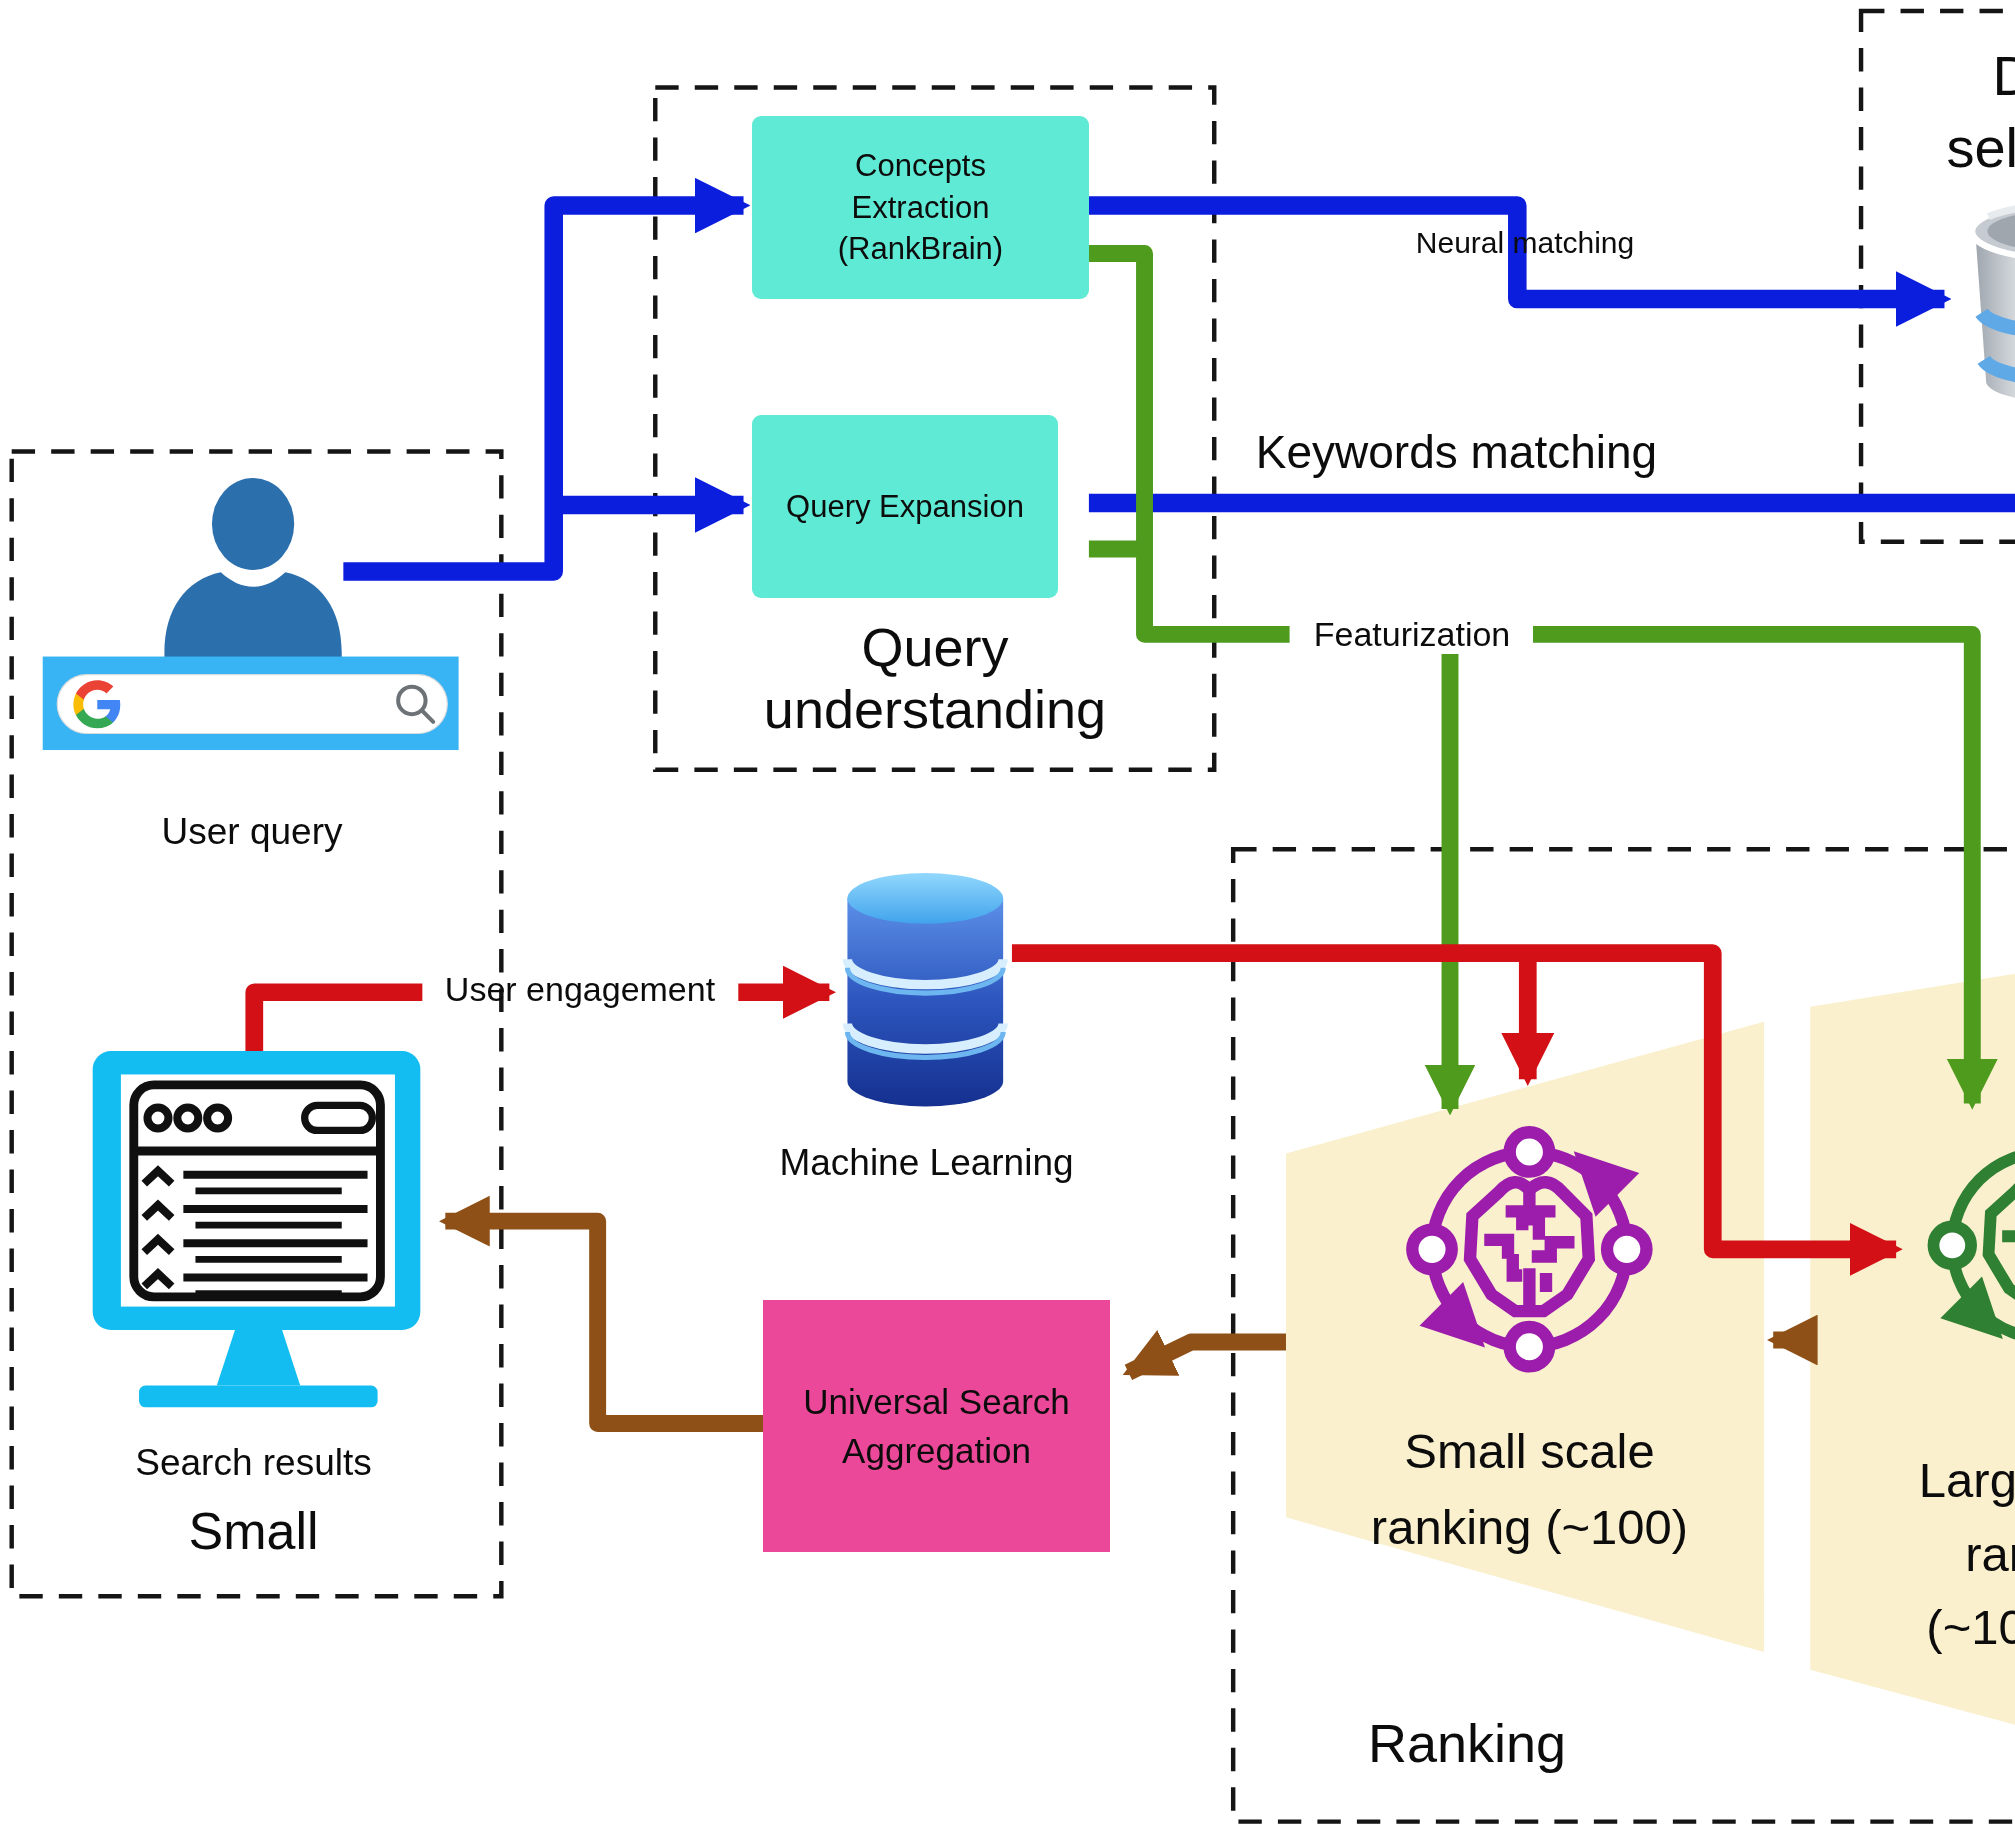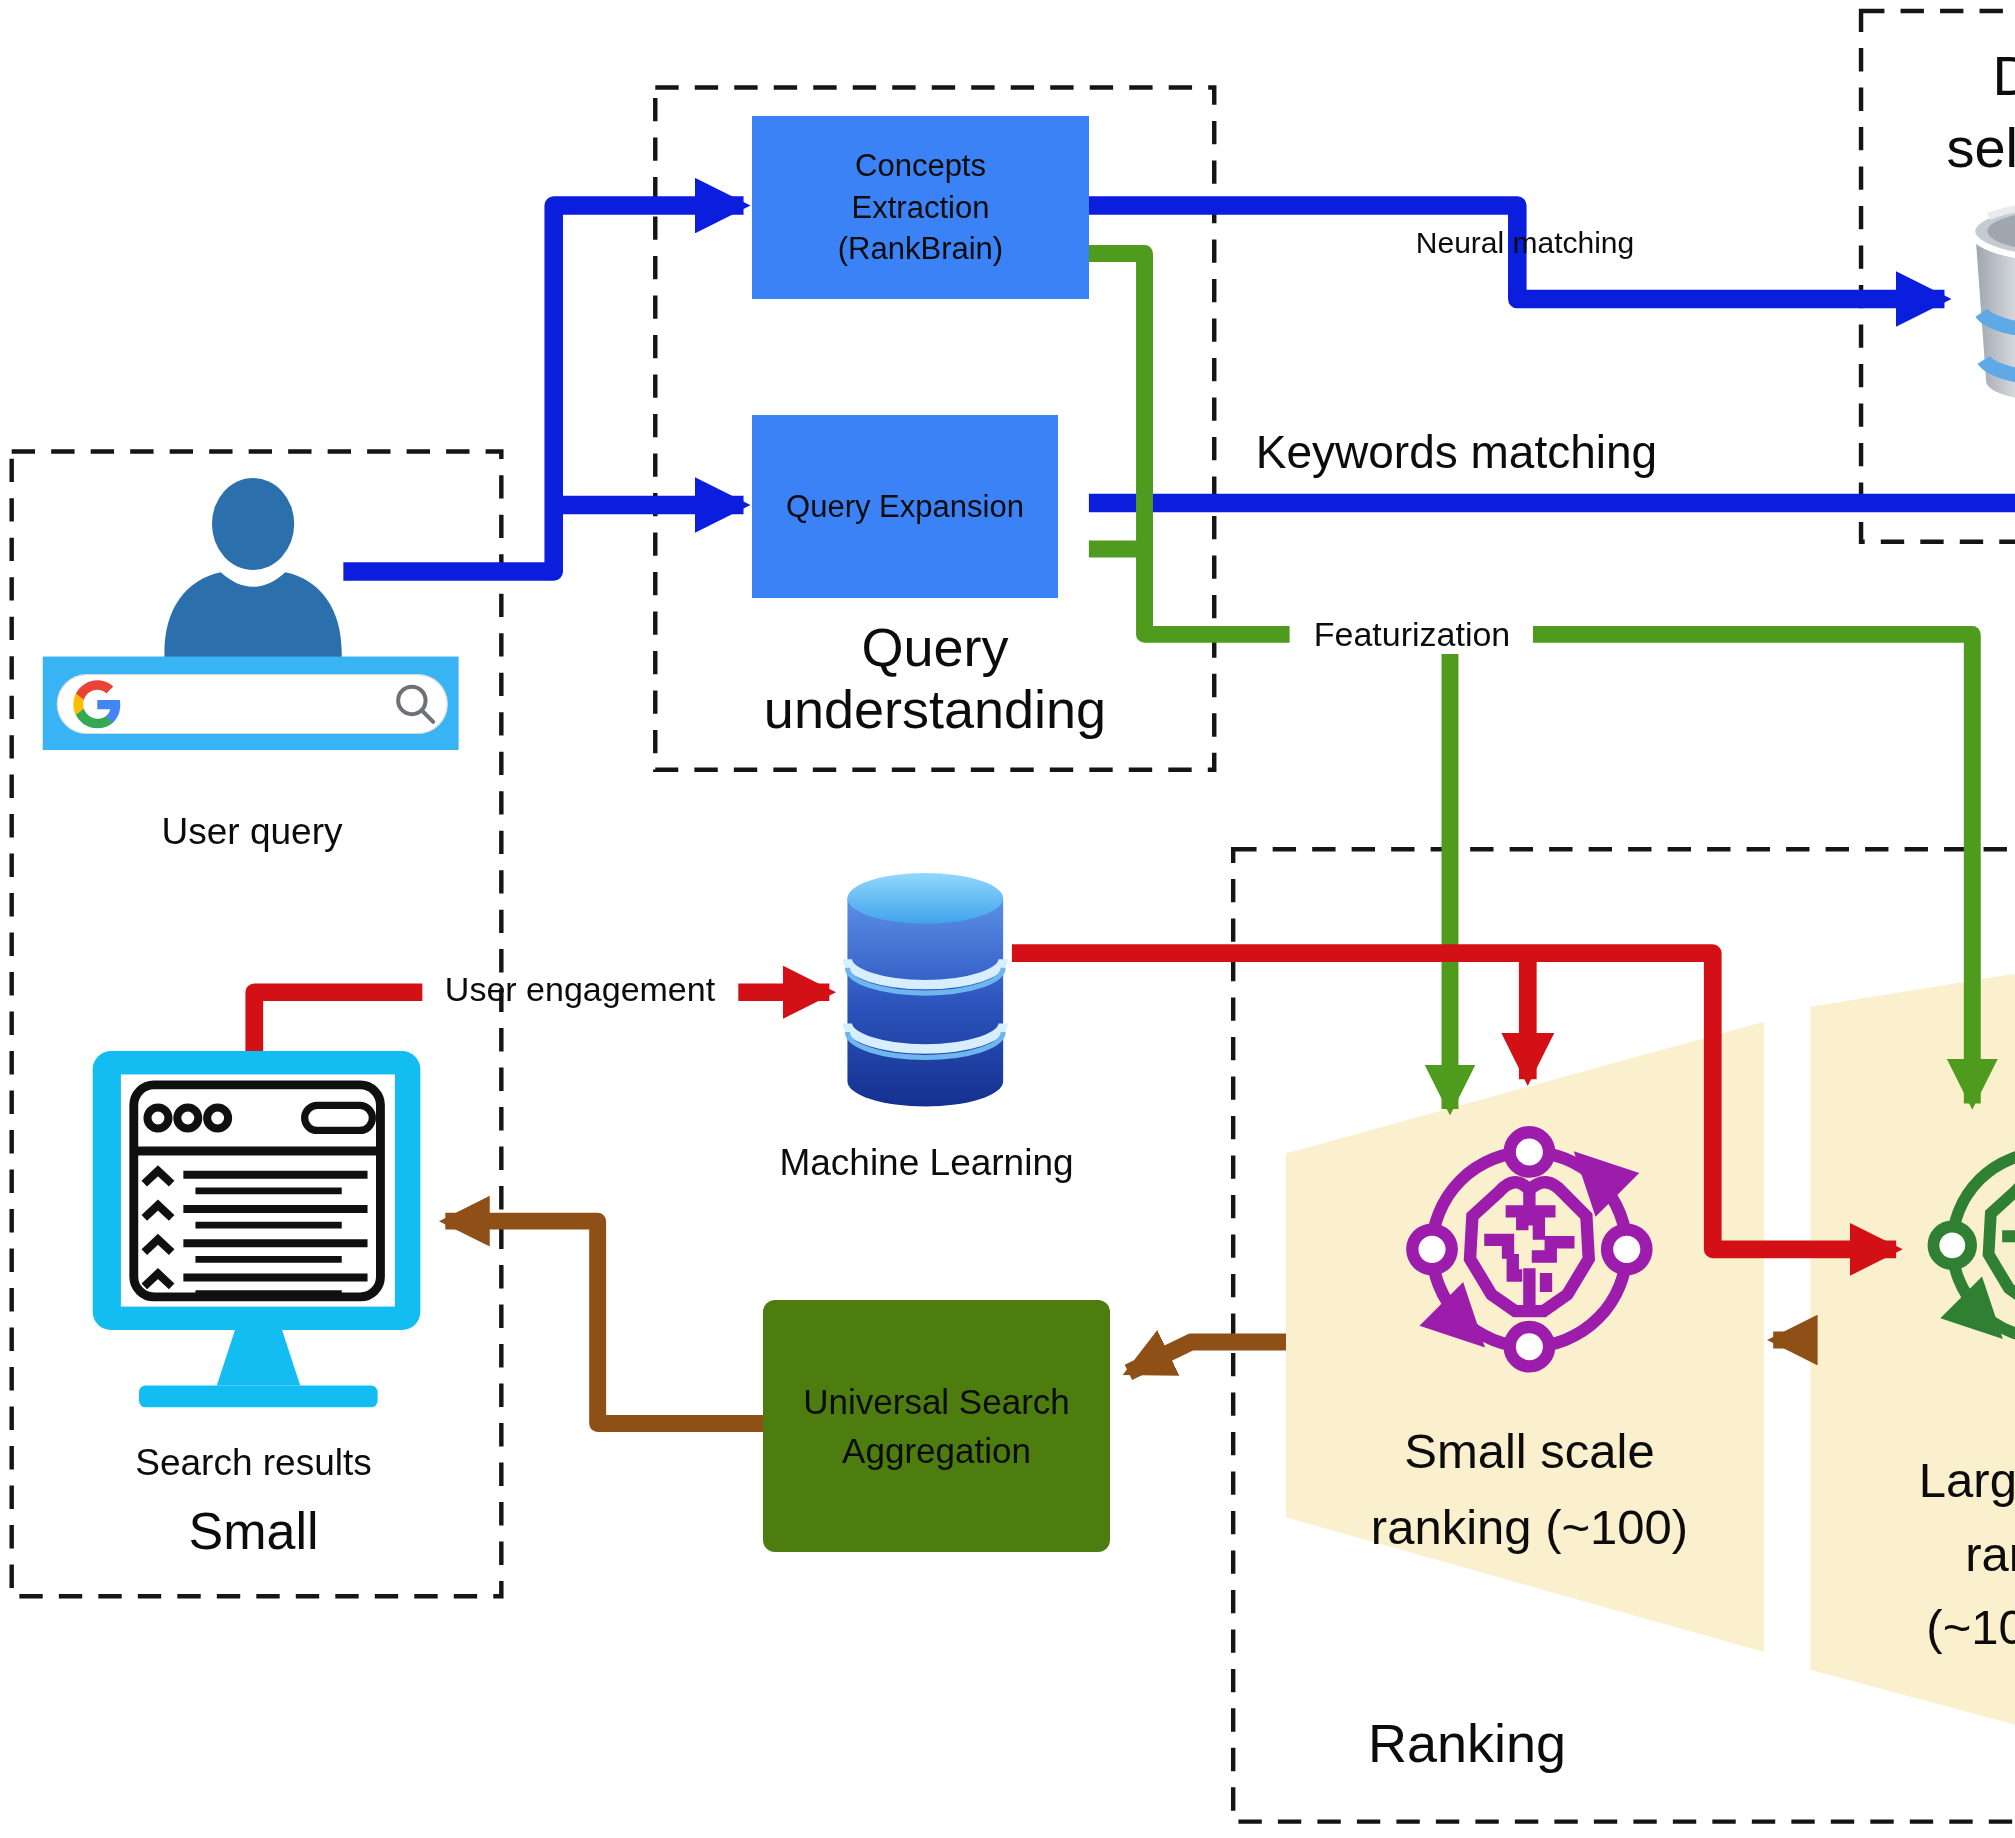--- a/index.html
+++ b/index.html
@@ -3,22 +3,22 @@
 <meta charset="utf-8">
 <style>
   html,body{margin:0;padding:0;background:#fff;}
   #canvas{position:relative;width:2418px;height:1839px;background:#fff;overflow:hidden;
           font-family:"Liberation Sans",sans-serif;color:#0c0c0c;}
   #wires{position:absolute;left:0;top:0;z-index:1;}
   .lbl{position:absolute;z-index:2;text-align:center;white-space:nowrap;color:#0c0c0c;}
   .lbl .ln{display:block;}
   .fillbox{position:absolute;z-index:2;display:flex;flex-direction:column;align-items:center;
            justify-content:center;text-align:center;}
-  .greenbox{background:#3b82f6;}
-  .peachbox{background:#4d7c0f;border-radius:12px;}
+  .greenbox{background:#5eead4;border-radius:9px;}
+  .peachbox{background:#ec4899;}
 </style>
 </head>
 <body>
 
 <div id="canvas">
 
 <svg id="wires" width="2418" height="1839" viewBox="0 0 6000 4563">
   <defs>
     <marker id="mB" viewBox="0 0 12 12" refX="10.5" refY="6" markerWidth="3" markerHeight="3" orient="auto" markerUnits="strokeWidth">
           <path d="M0 0L12 6L0 12Z" fill="#0b1ddd"></path>

